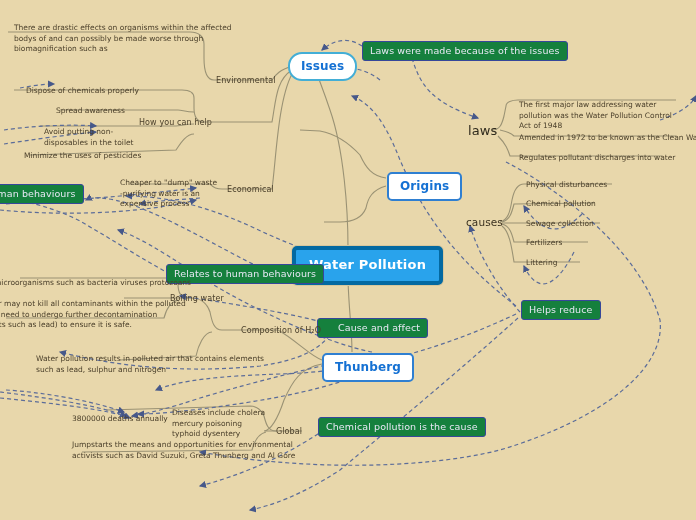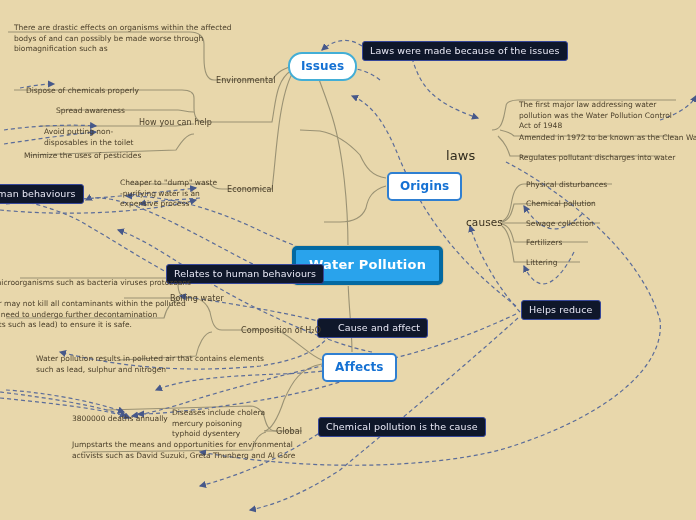--- a/index.html
+++ b/index.html
@@ -46,21 +46,21 @@
     border-radius: 5px;
     color: #1571d3;
     font-weight: bold;
     font-size: 12px;
     padding: 5px 11px;
     letter-spacing: .1px;
   }
   .branch.cyan { border-color: #43aed6; border-radius: 14px; }
   
   .rel {
-    background: #0f172a;
+    background: #15803d;
     border: 1px solid #36479a;
     border-radius: 3px;
     color: #e8e8f5;
     font-size: 9.5px;
     padding: 3px 7px;
     letter-spacing: .1px;
   }
   
   .topic {
     color: #4a3f2a;
@@ -162,33 +162,33 @@
       <path d="M4,130 C30,126 70,124 96,126"></path>
       <path d="M4,144 C30,140 72,134 96,132"></path>
       <path d="M200,198 C180,200 160,200 140,204"></path>
     </g>
   </svg>
 
   <div class="node root" style="left:292px; top:246px;">Water Pollution</div>
 
   <div class="node branch cyan" style="left:288px; top:52px;">Issues</div>
   <div class="node branch" style="left:387px; top:172px;">Origins</div>
-  <div class="node branch" style="left:322px; top:353px;">Affects</div>
+  <div class="node branch" style="left:322px; top:353px;">Thunberg</div>
 
   <div class="node rel" style="left:362px; top:41px;">Laws were made because of the issues</div>
   <div class="node rel" style="left:-24px; top:184px;">Human behaviours</div>
   <div class="node rel" style="left:166px; top:264px;">Relates to human behaviours</div>
   <div class="node rel" style="left:317px; top:318px;padding-left:20px;">Cause and affect</div>
   <div class="node rel" style="left:521px; top:300px;">Helps reduce</div>
   <div class="node rel" style="left:318px; top:417px;">Chemical pollution is the cause</div>
 
   <div class="node topic" style="left:216px; top:76px;">Environmental</div>
   <div class="node topic" style="left:139px; top:118px;">How you can help</div>
   <div class="node topic" style="left:227px; top:185px;">Economical</div>
-  <div class="node topic xl" style="left:446px; top:123px;margin-top:25px;">laws</div>
+  <div class="node topic xl" style="left:468px; top:123px;">laws</div>
   <div class="node topic lg" style="left:466px; top:216px;">causes</div>
   <div class="node topic" style="left:170px; top:294px;">Boiling water</div>
   <div class="node topic" style="left:241px; top:326px;">Composition of H₂O</div>
   <div class="node topic" style="left:276px; top:427px;">Global</div>
 
   <div class="node sub" style="left:14px; top:23px; width:200px;">There are drastic effects on organisms within the affected
 bodys of and can possibly be made worse through
 biomagnification such as</div>
 
   <div class="node sub" style="left:26px; top:86px;">Dispose of chemicals properly</div>

